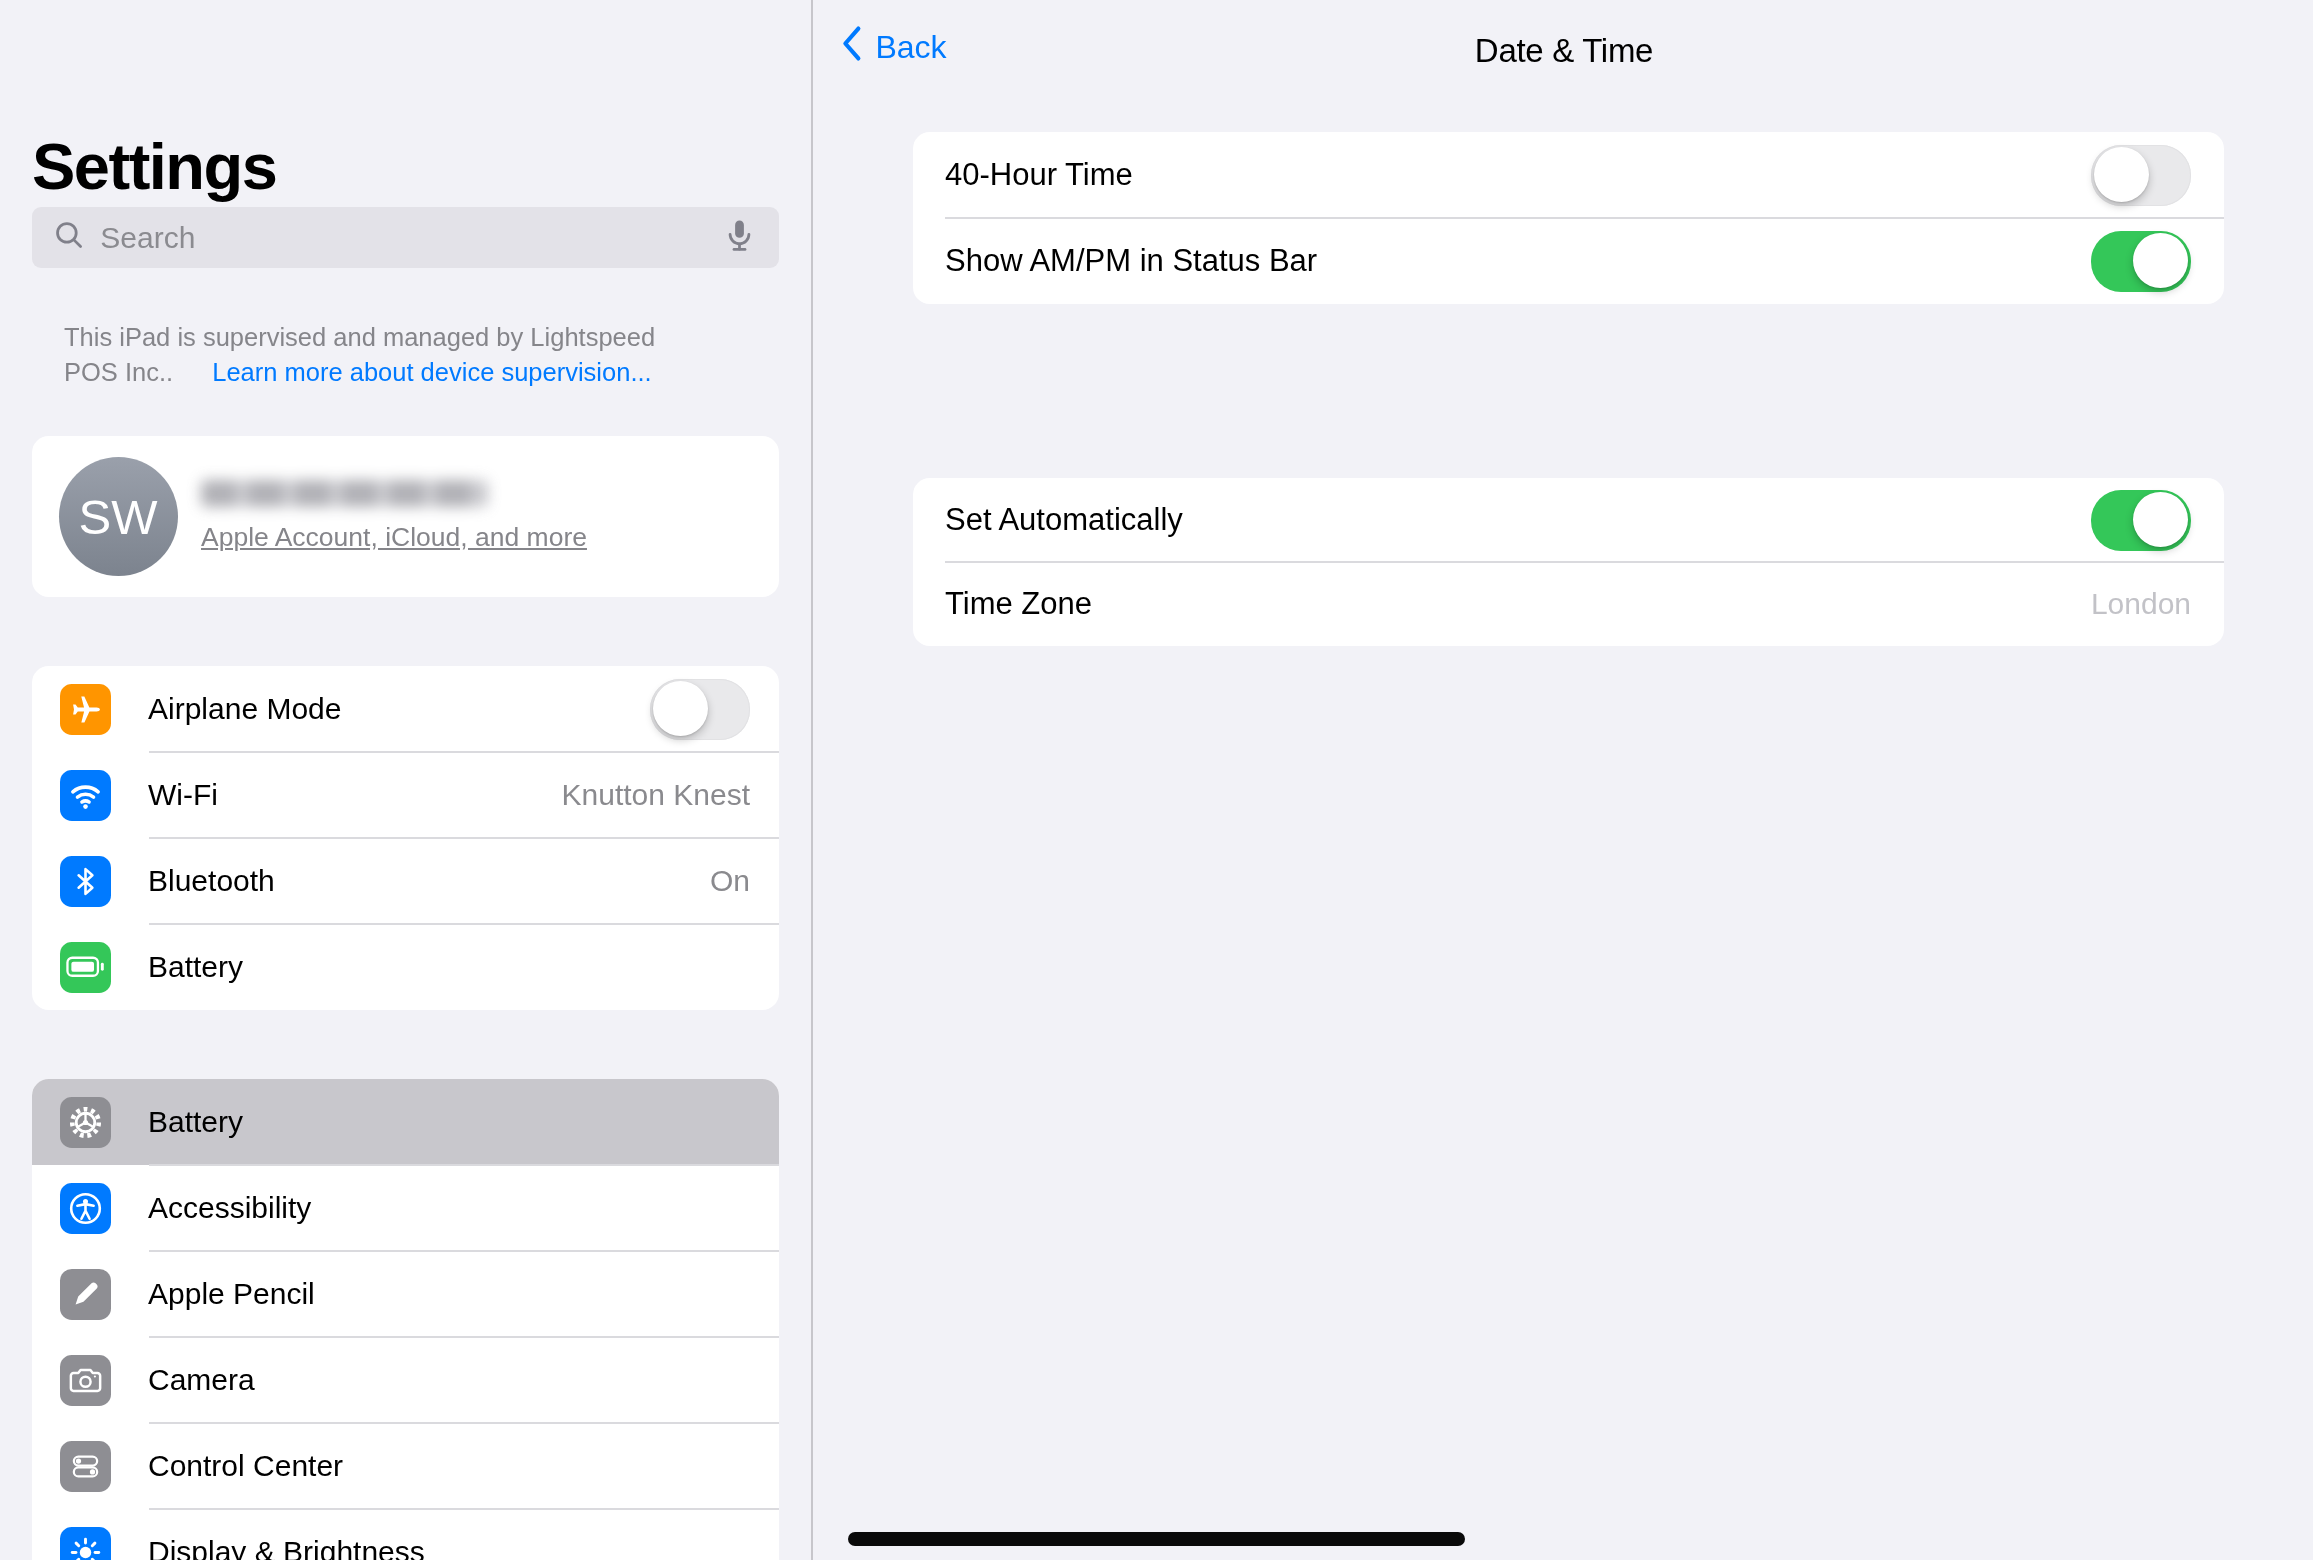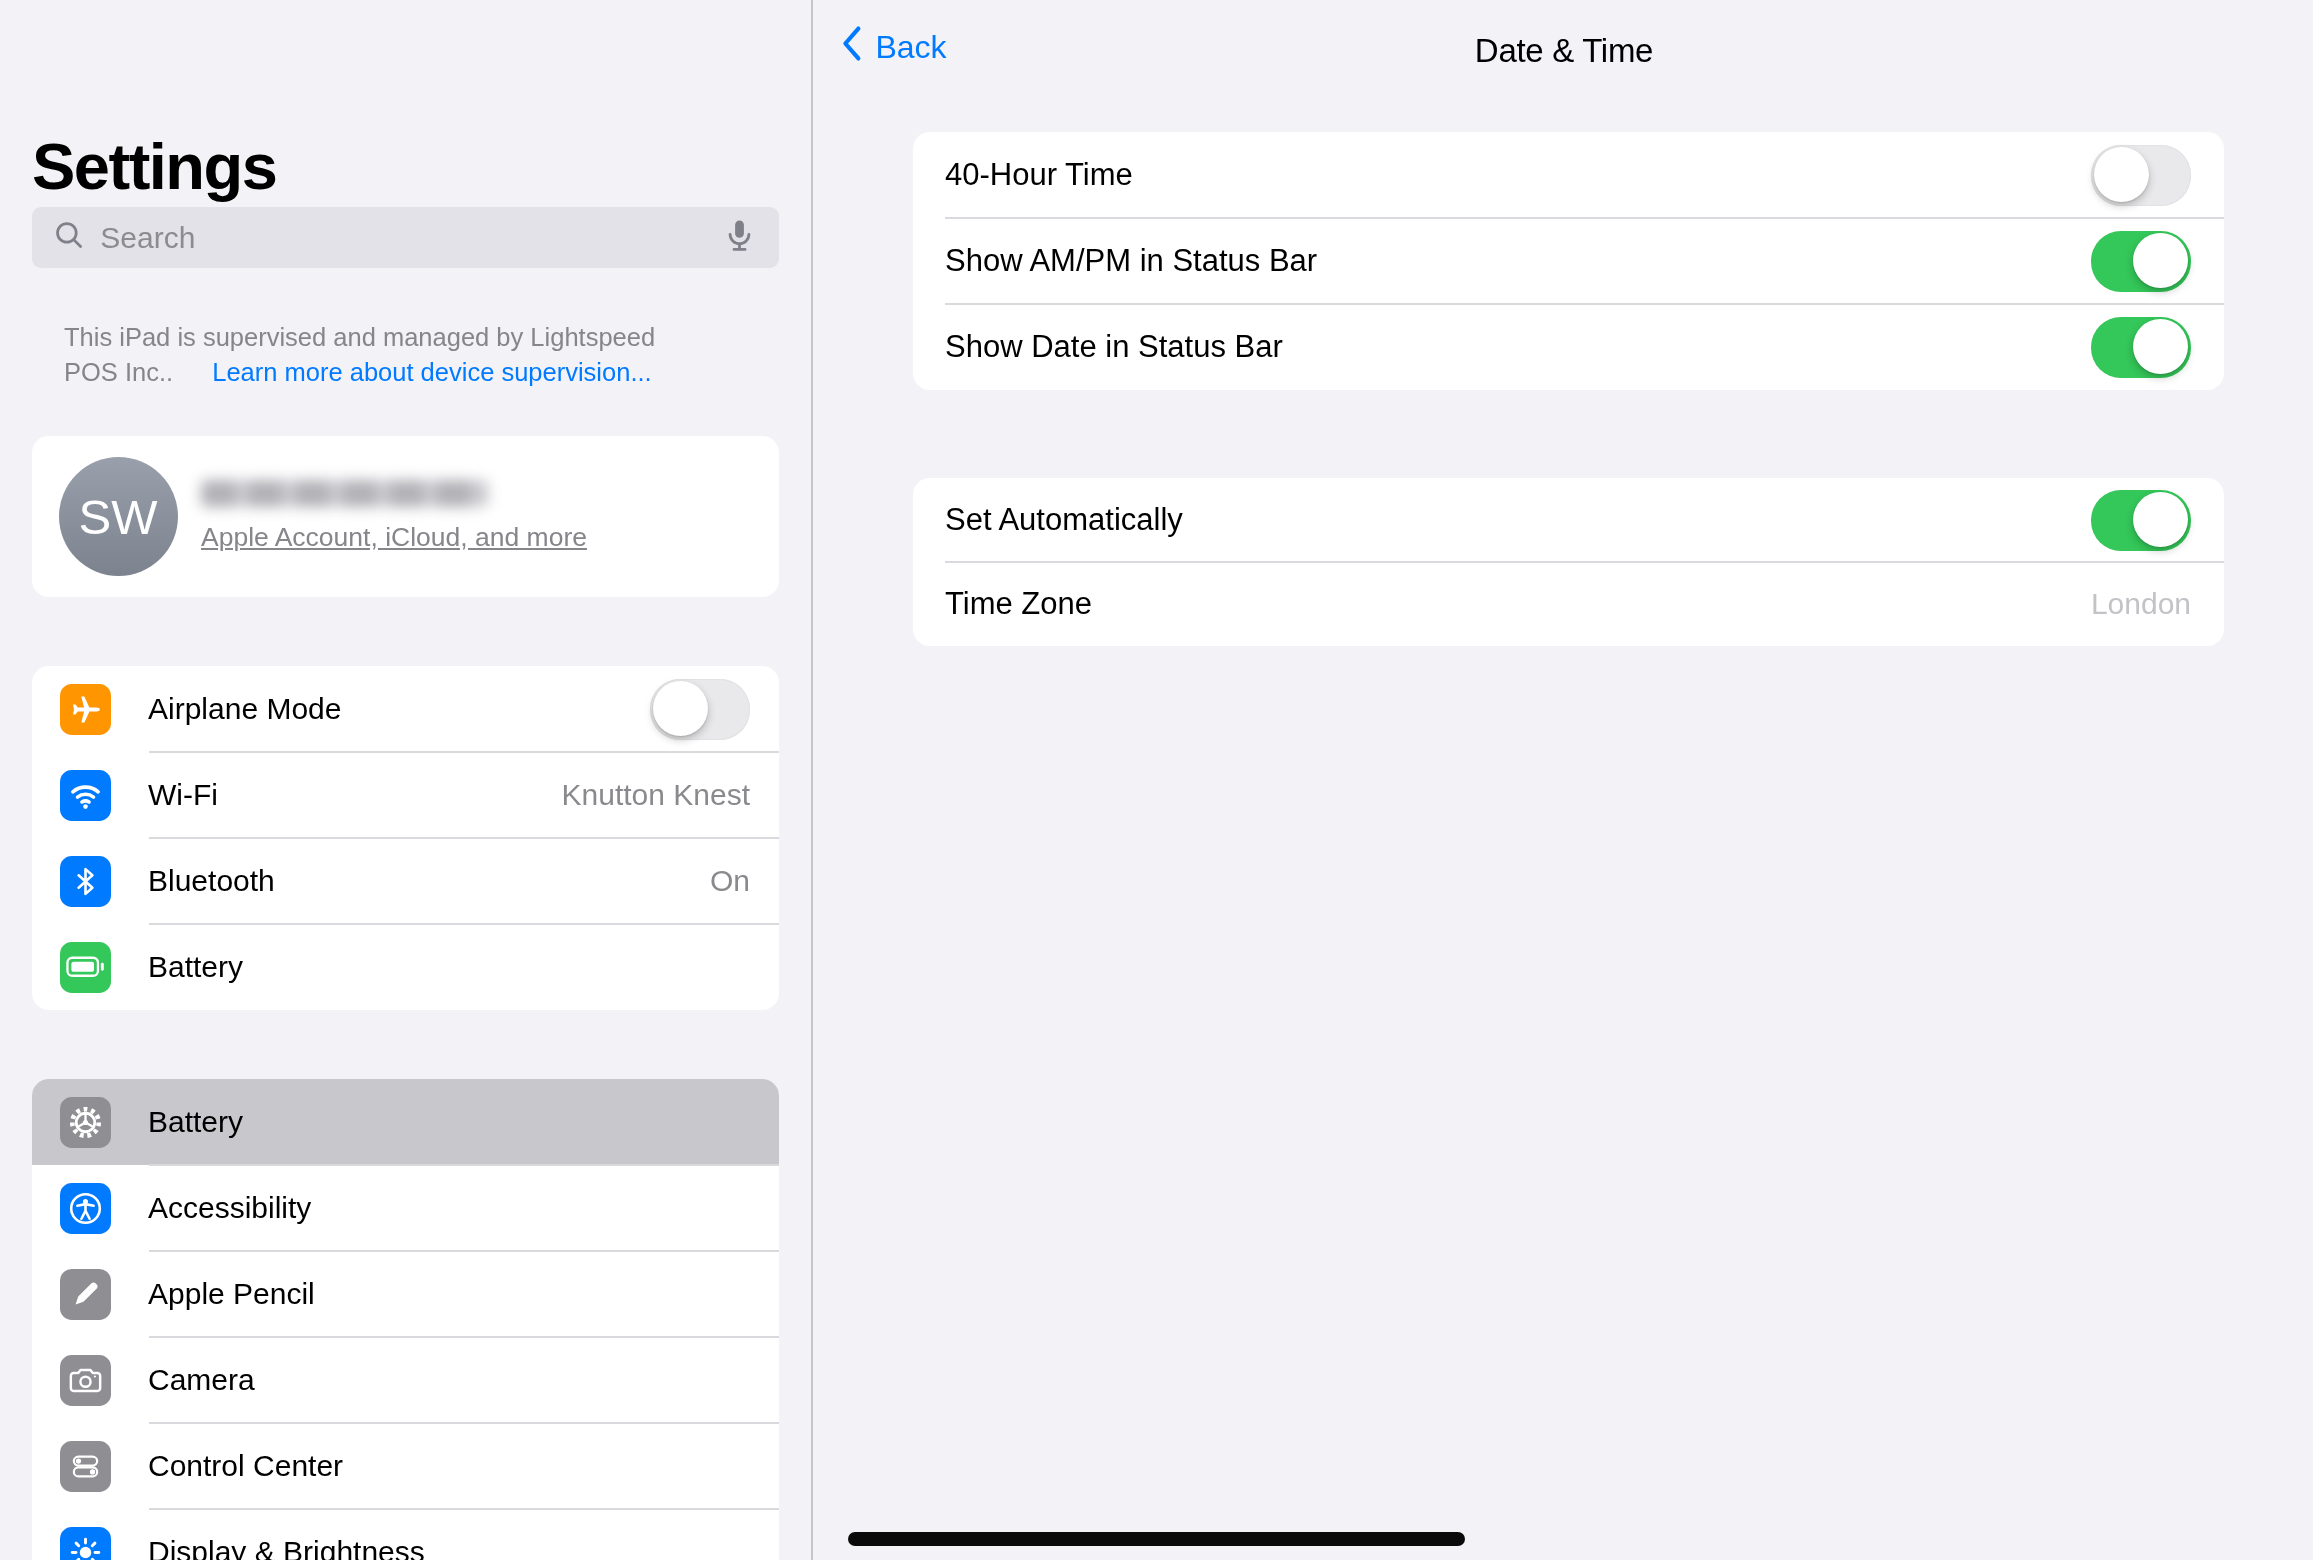--- a/index.html
+++ b/index.html
@@ -315,26 +315,20 @@
       <span class="toggle off">
           <span class="knob"></span>
         </span>
     </div>
     <div class="mrow">
       <span class="mrow-label">Show AM/PM in Status Bar</span>
       <span class="toggle on">
           <span class="knob"></span>
         </span>
     </div>
-    <div class="mrow">
-      <span class="mrow-label">Show Date in Status Bar</span>
-      <span class="toggle on">
-          <span class="knob"></span>
-        </span>
-    </div>
   </div>
 
   <div class="mcard mc2">
     <div class="mrow">
       <span class="mrow-label">Set Automatically</span>
       <span class="toggle on">
           <span class="knob"></span>
         </span>
     </div>
     <div class="mrow">

